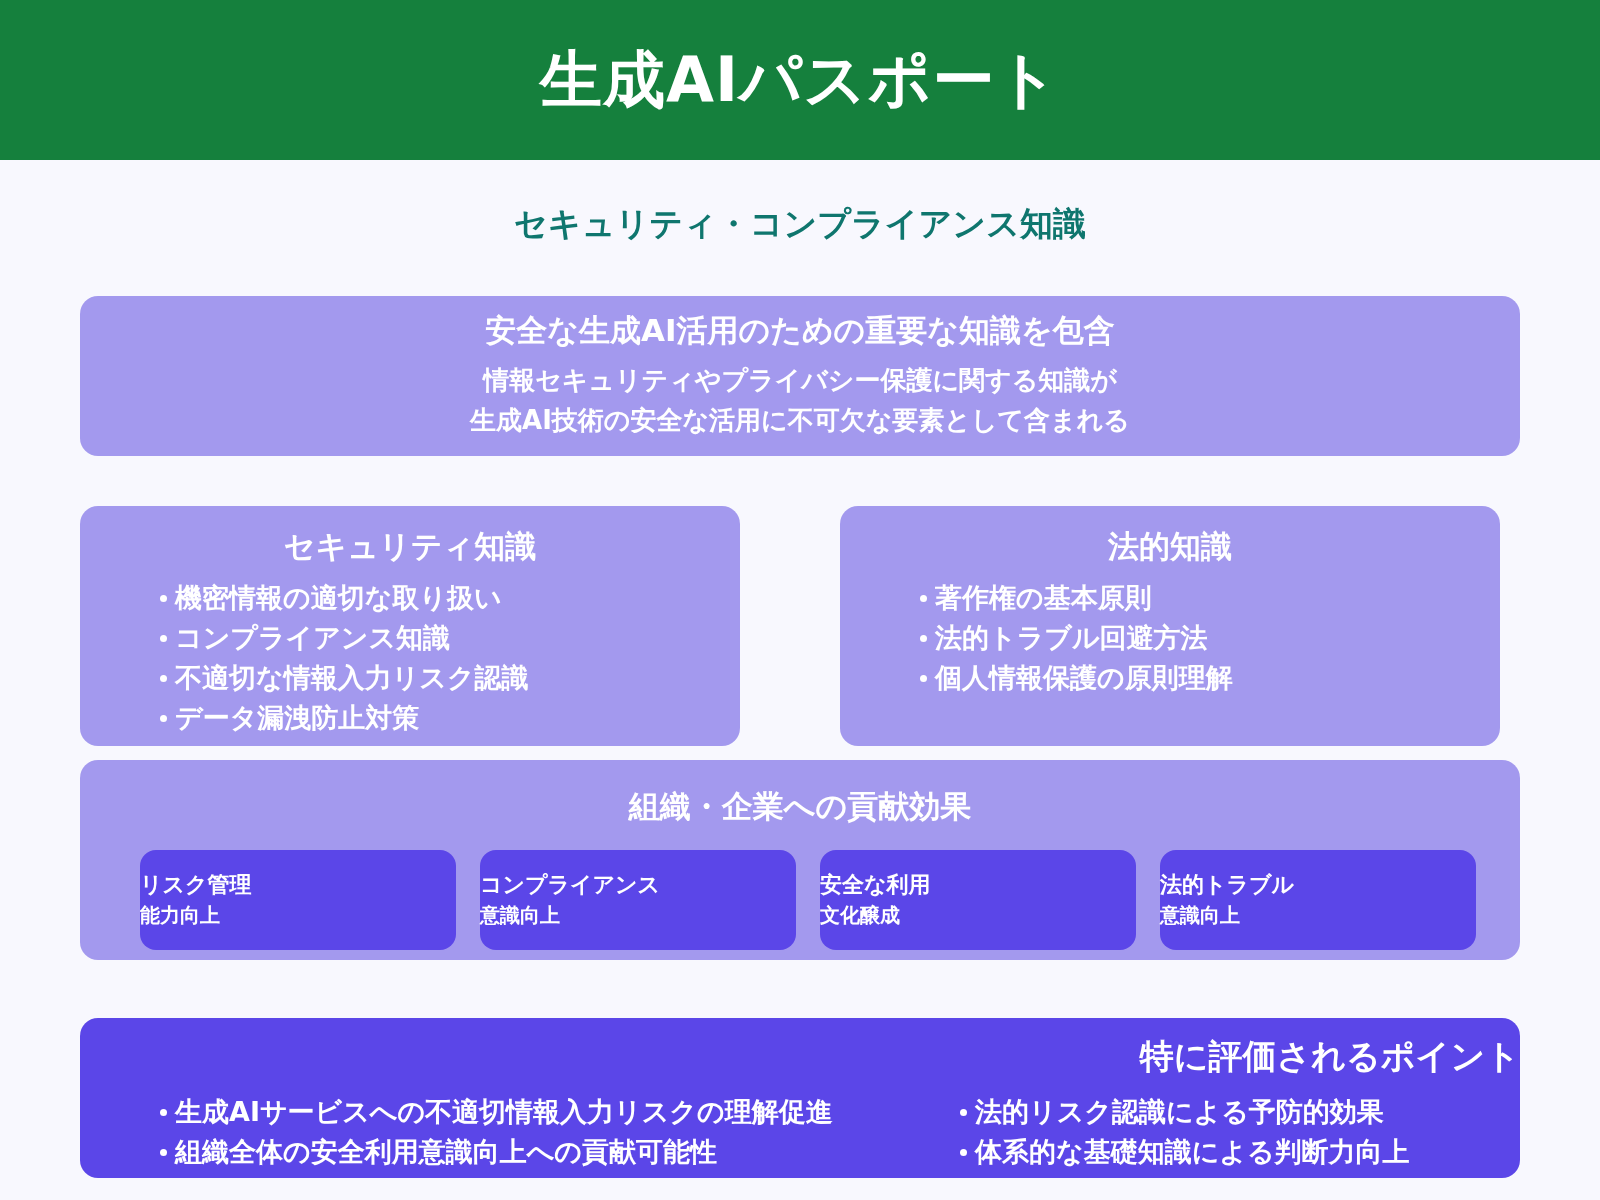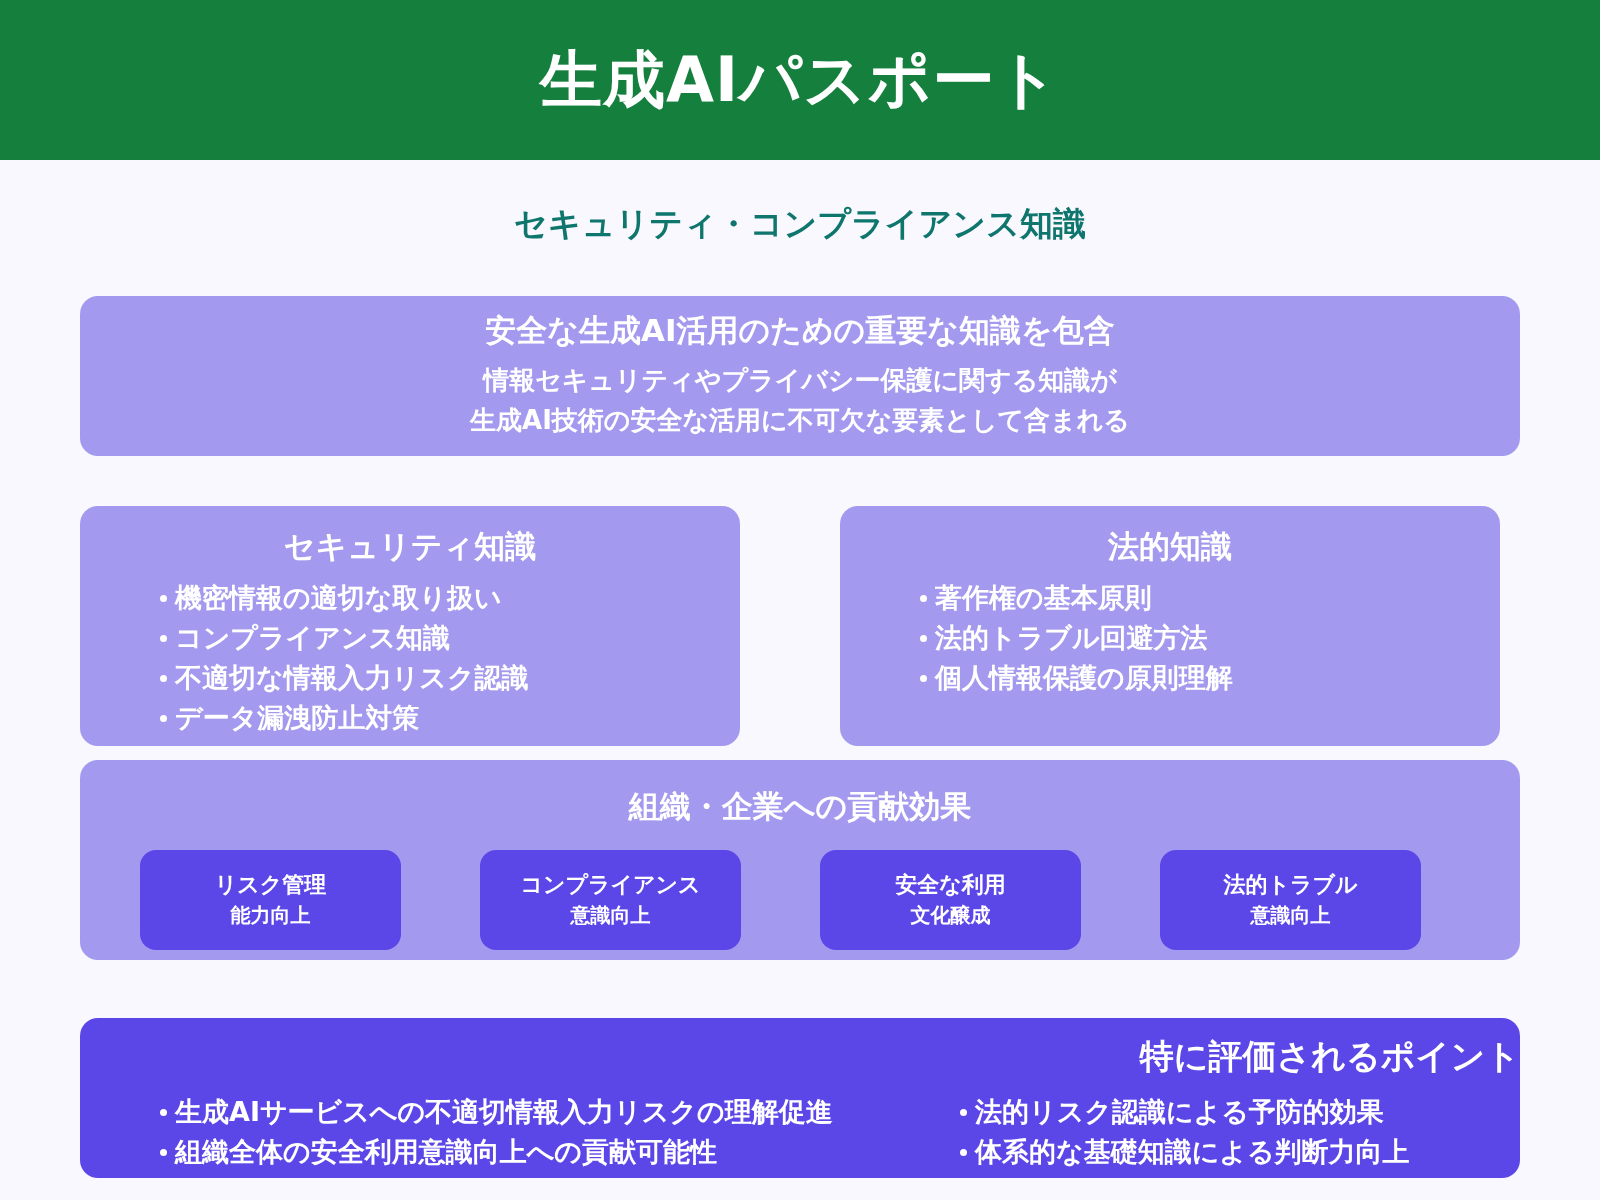--- a/index.html
+++ b/index.html
@@ -35,23 +35,23 @@
   .half.right { left: 840px; }
   .half-title { position: absolute; left: 0; top: 18px; width: 100%; text-align: center; font-size: 31px; line-height: 44px; }
   .bullet-list { position: absolute; list-style: none; font-size: 27px; line-height: 40px; }
   .half .bullet-list { left: 80px; top: 72px; }
   .bullet-list li { white-space: nowrap; display: flex; align-items: center; }
   .bullet-dot { display: inline-block; width: 7px; height: 7px; border-radius: 50%; background: #fff; margin-right: 8px; flex: none; }
 
   .contrib { left: 80px; top: 760px; width: 1440px; height: 200px; }
   .contrib-title { position: absolute; left: 0; top: 24px; width: 100%; text-align: center; font-size: 31px; line-height: 44px; }
   .card {
-    position: absolute; top: 90px; width: 261px; height: 100px;
+    position: absolute; top: 90px; width: 316px; height: 100px;
     background: #5B46E8; border-radius: 16px;
-    display: flex; flex-direction: column; align-items: center; justify-content: center;
+    display: flex; flex-direction: column; align-items: flex-start; justify-content: center;
     text-align: center;
   }
   .card-line1 { font-size: 22px; line-height: 30px; }
   .card-line2 { font-size: 20px; line-height: 30px; }
 
   .points { left: 80px; top: 1018px; width: 1440px; height: 160px; }
   .points-title { position: absolute; left: 0; top: 14px; width: 100%; text-align: right; font-size: 34px; line-height: 48px; }
   .points .bullet-list.col1 { left: 80px; top: 74px; }
   .points .bullet-list.col2 { left: 880px; top: 74px; }
 </style>

